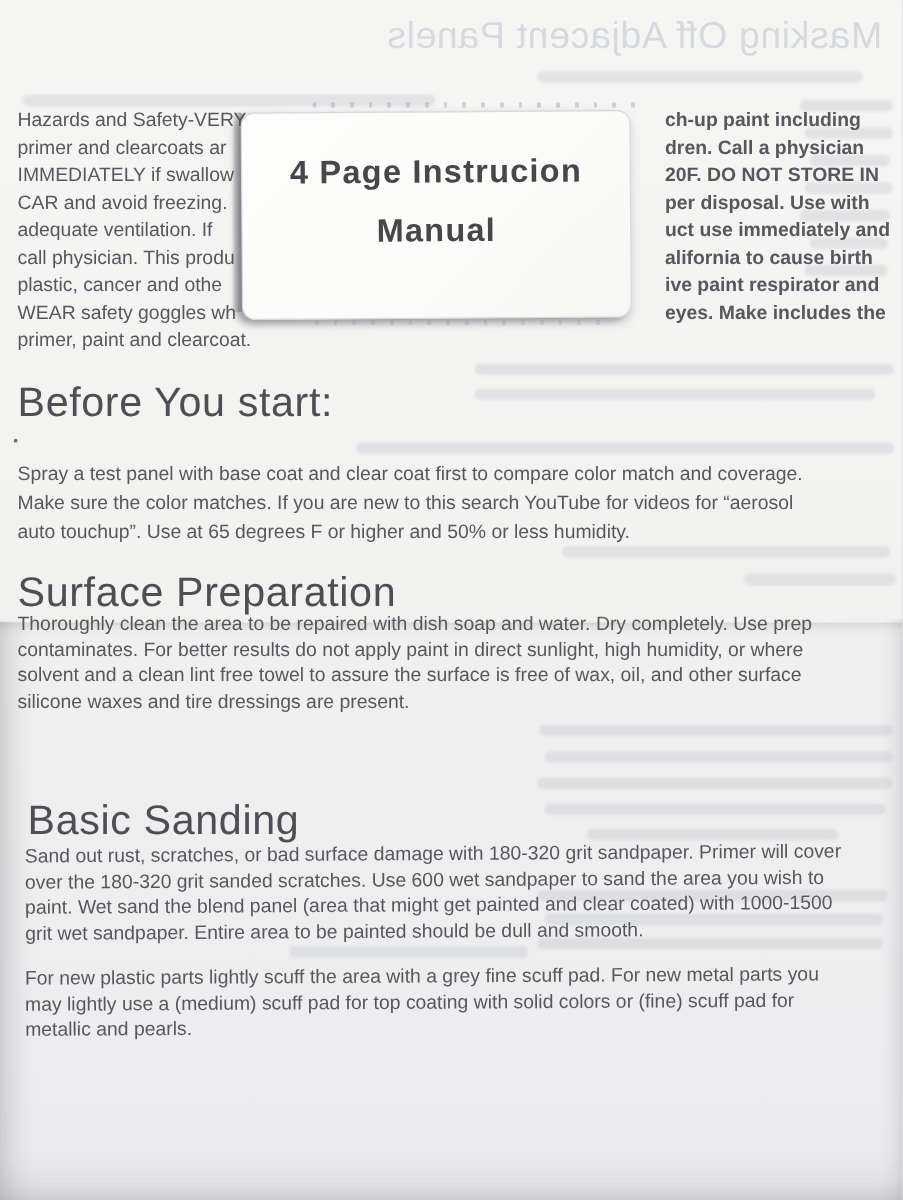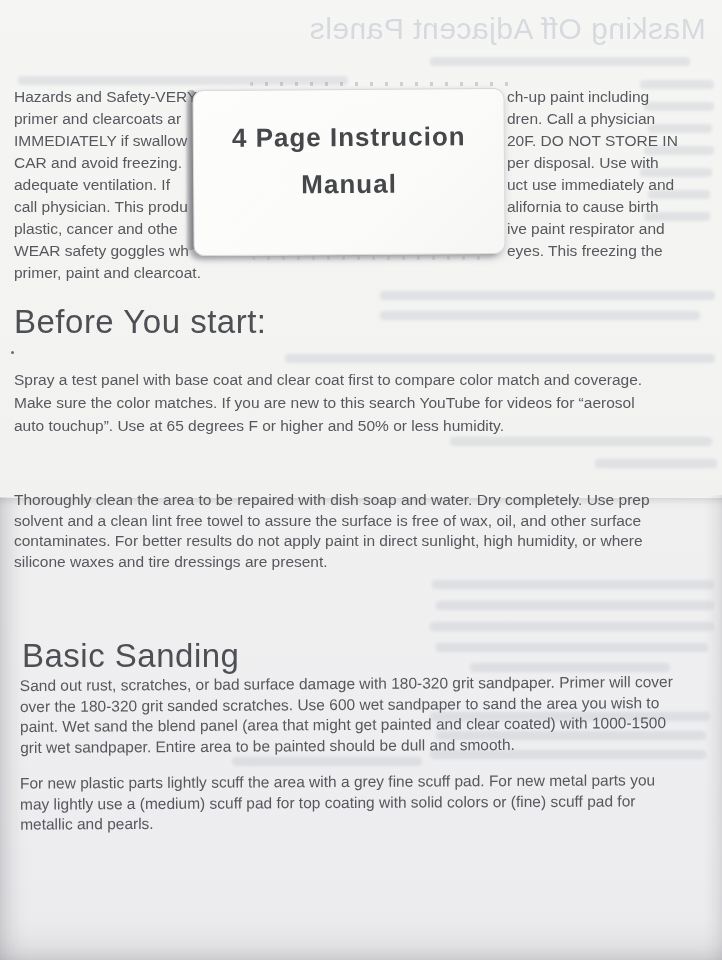--- a/index.html
+++ b/index.html
@@ -25,21 +25,21 @@
     clip-path:polygon(0 0,100% 0,100% 98.6%,92% 99.4%,80% 98.8%,66% 99.6%,52% 99.0%,38% 99.7%,24% 99.0%,12% 99.6%,0 99.0%);
   }
   .heading{
     position:absolute;left:14px;font-size:33px;font-weight:400;
     color:var(--heading);letter-spacing:.5px;white-space:nowrap;
   }
   .bodytext{position:absolute;font-size:15.5px;color:var(--ink);}
   .bodytext div{white-space:nowrap;}
   .wline{position:relative;height:22px;}
   .wleft{position:absolute;left:0;top:0;}
-  .wright{position:absolute;left:493px;top:0;}
+  .wright{position:absolute;left:518px;top:0;font-weight:bold;}
   
   .sticker{
     position:absolute;left:193px;top:89px;width:310px;height:164px;
     background:linear-gradient(135deg,#fdfdfc 0%,#fbfbfa 60%,#f6f6f4 100%);
     border:1px solid rgba(190,190,192,.55);border-radius:11px;
     box-shadow:-5px 3px 5px rgba(95,95,105,.45),0 4px 7px rgba(110,110,120,.25);
     transform:rotate(-.4deg);z-index:6;text-align:center;
   }
   .sticker-fold{
     position:absolute;left:186px;top:90px;width:9px;height:160px;z-index:5;
@@ -131,21 +131,21 @@
       <div class="wline">
         <span class="wleft">call physician. This produ</span>
         <span class="wright">alifornia to cause birth</span>
       </div>
       <div class="wline">
         <span class="wleft">plastic, cancer and othe</span>
         <span class="wright">ive paint respirator and</span>
       </div>
       <div class="wline">
         <span class="wleft">WEAR safety goggles wh</span>
-        <span class="wright">eyes. This freezing the</span>
+        <span class="wright">eyes. Make includes the</span>
       </div>
       <div class="wline">
         <span class="wleft">primer, paint and clearcoat.</span>
       </div>
     </div>
 
     <div class="sticker-fold"></div>
     <div class="perfs" style="left:250px;top:82px;width:268px"></div>
     <div class="sticker">
       <div class="sticker-line l1">4 Page Instrucion</div>
@@ -155,25 +155,26 @@
 
     <div class="heading" style="top:303px">Before You start:</div>
     <div class="stray-dot"></div>
 
     <div class="bodytext" style="left:14px;top:368px;line-height:23px">
       <div>Spray a test panel with base coat and clear coat first to compare color match and coverage.</div>
       <div>Make sure the color matches.  If you are new to this search YouTube for videos for “aerosol</div>
       <div>auto touchup”.  Use at 65 degrees F or higher and 50% or less humidity.</div>
     </div>
 
+    <div class="heading" style="top:455px">Surface Preparation</div>
 
     <div class="bodytext" style="left:14px;top:490px;line-height:20.5px">
       <div>Thoroughly clean the area to be repaired with dish soap and water.  Dry completely. Use prep</div>
+      <div>contaminates. For better results do not apply paint in direct sunlight, high humidity, or where</div>
       <div>solvent and a clean lint free towel to assure the surface is free of wax, oil, and other surface</div>
-      <div>contaminates. For better results do not apply paint in direct sunlight, high humidity, or where</div>
       <div>silicone waxes and tire dressings are present.</div>
     </div>
 
     <div class="heading" style="top:637px;left:22px">Basic Sanding</div>
 
     <div class="bodytext" style="left:20px;top:674px;line-height:20.5px;transform:rotate(-.35deg)">
       <div>Sand out rust, scratches, or bad surface damage with 180-320 grit sandpaper. Primer will cover</div>
       <div>over the 180-320 grit sanded scratches. Use 600 wet sandpaper to sand the area you wish to</div>
       <div>paint. Wet sand the blend panel (area that might get painted and clear coated) with 1000-1500</div>
       <div>grit wet sandpaper. Entire area to be painted should be dull and smooth.</div>

